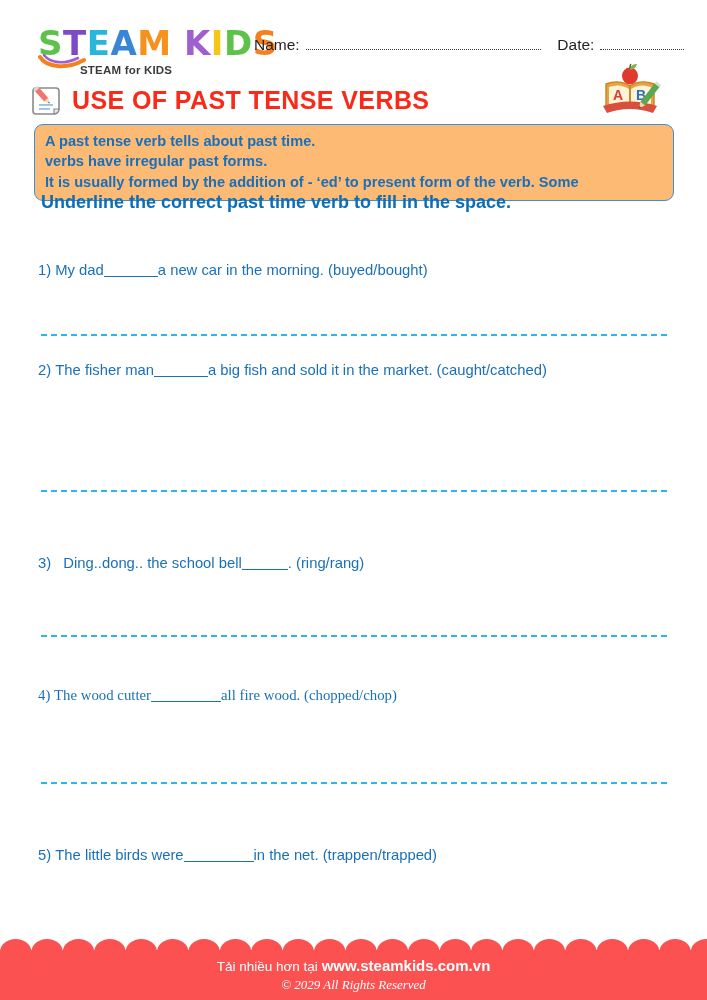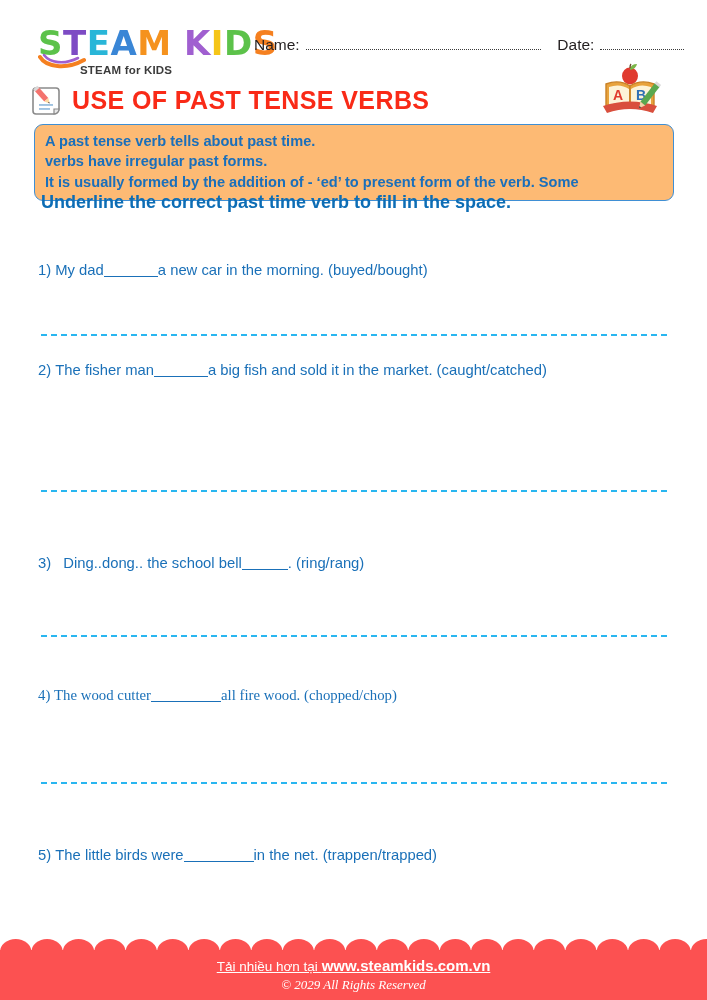--- a/index.html
+++ b/index.html
@@ -210,21 +210,20 @@
     flex-direction: column;
     align-items: center;
     justify-content: center;
   }
   .footer-line1 {
     font-family: "Liberation Sans", sans-serif;
     font-size: 13.5px;
     color: #ffffff;
     white-space: nowrap;
     line-height: 1.25;
-    text-decoration: underline;
   }
   .footer-line1 .site {
     font-weight: bold;
     font-size: 15px;
   }
   .footer-line2 {
     font-family: "Liberation Serif", serif;
     font-style: italic;
     font-size: 13px;
     color: #ffffff;

